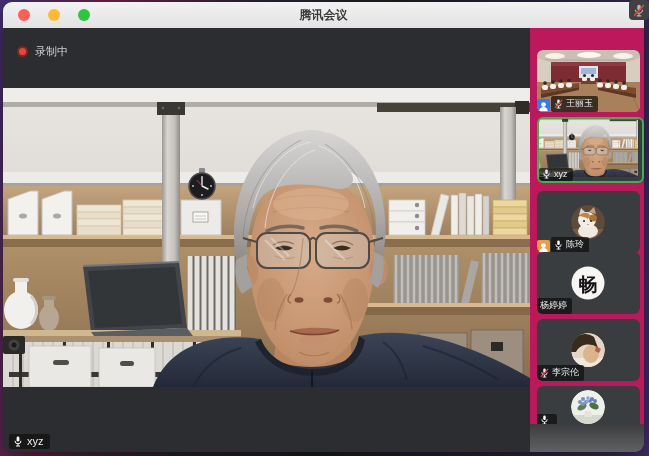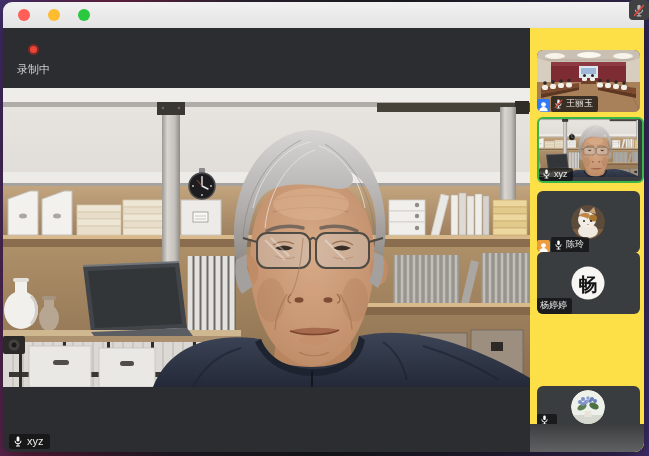--- a/index.html
+++ b/index.html
@@ -10,29 +10,29 @@
   #window{left:3px;top:2px;width:641px;height:450px;border-radius:9px;overflow:hidden;
     background:#2b2d30;box-shadow:0 8px 30px rgba(0,0,0,.55);}
   #titlebar{left:0;top:0;width:641px;height:26px;
     background:linear-gradient(#f3f2f2,#e4e3e3);border-bottom:1px solid #c6c5c5;}
   .tl{top:7px;width:12px;height:12px;border-radius:50%;}
   #tl-close{left:15px;background:#ff5f57;}
   #tl-min{left:45px;background:#febc2e;}
   #tl-zoom{left:75px;background:#29c83f;}
   #win-title{left:0;right:0;top:5px;text-align:center;font-size:12px;font-weight:600;color:#3a3a3a;}
   #content{left:0;top:26px;width:641px;height:424px;background:#2b2d30;}
-  #rec{left:14px;top:16px;display:flex;align-items:center;gap:7px;flex-direction:column;}
+  #rec{left:14px;top:16px;display:flex;align-items:center;gap:7px;}
   #rec-dot{width:7px;height:7px;border-radius:50%;background:#ee4438;border:2px solid #7a2a26;}
   #rec-label{font-size:11px;color:#cfcfcf;}
   #main-video{left:0;top:0;width:527px;height:424px;overflow:hidden;}
   #main-scene{left:0;top:60px;}
   .name-tag{display:flex;align-items:center;gap:4px;background:rgba(16,16,16,.72);
     border-radius:2px;padding:1px 6px 2px 4px;color:#ececec;}
   #main-tag{left:6px;bottom:3px;font-size:11px;}
-  #sidebar{left:527px;top:0;width:114px;height:428px;background:#fde047;}
+  #sidebar{left:527px;top:0;width:114px;height:428px;background:#be185d;}
   #thumbs{left:0;top:0;width:114px;height:396px;overflow:hidden;}
   .thumb{left:7px;width:103px;height:62px;border-radius:6px;overflow:hidden;background:#3a3d40;}
   .thumb.active{border:2px solid #3ab54a;}
   .t-label{position:absolute;left:0;bottom:0;display:flex;align-items:center;gap:3px;
     background:rgba(14,14,14,.72);border-radius:2px;padding:1px 5px 2px 3px;color:#e9e9e9;font-size:9px;white-space:nowrap;}
   .badge{position:absolute;left:0;bottom:0;width:13px;height:13px;border-radius:2px;}
   .badge ~ .t-label{left:14px;}
   .badge.blue{background:#2f7bf5;}
   .badge.orange{background:#ef9c3c;}
   .avatar{position:absolute;left:34px;top:14px;width:34px;height:34px;}
@@ -302,20 +302,21 @@
 </svg>
 
 <div id="desktop">
 
   <div id="window" class="abs">
 
     <div id="titlebar" class="abs">
       <div id="tl-close" class="tl abs"></div>
       <div id="tl-min" class="tl abs"></div>
       <div id="tl-zoom" class="tl abs"></div>
+      <div id="win-title" class="abs">腾讯会议</div>
     </div>
 
     <div id="content" class="abs">
 
       <div id="main-video" class="abs">
         <svg id="main-scene" class="abs" width="527" height="299" viewBox="0 0 527 299">
             <use href="#scene-art"></use>
           </svg>
         <div id="main-tag" class="name-tag abs">
           <svg class="micsvg" width="10" height="11" viewBox="0 0 10 11" style="color:#fff">
@@ -436,20 +437,40 @@
           <div class="thumb abs" style="top:224px">
             <svg class="avatar" viewBox="-17 -17 34 34">
               <circle r="16.5" fill="#f7f6f3"></circle>
               <text x="0" y="1" text-anchor="middle" dominant-baseline="central" font-size="19" font-weight="bold" fill="#141414" font-family="'Liberation Serif','DejaVu Serif',serif">畅</text>
             </svg>
             <div class="t-label">
               <span>杨婷婷</span>
             </div>
           </div>
 
+          <div class="thumb abs" style="top:291px">
+            <svg class="avatar" viewBox="-17 -17 34 34">
+              <clipPath id="clipP">
+                  <circle r="17"></circle>
+                </clipPath>
+              <g clip-path="url(#clipP)">
+                <circle r="17" fill="#e3d6c2"></circle>
+                <rect x="-17" y="8" width="34" height="9" fill="#f0e8da"></rect>
+                <path d="M-17 -5 C -14 -16 -2 -19 6 -13 L 10 -2 C 2 -8 -8 -6 -12 2 L -17 2 Z" fill="#3a2a1e"></path>
+                <ellipse cx="3" cy="4" rx="8" ry="9" fill="#dcb48c"></ellipse>
+                <path d="M8 -4 l5 3 l-2 4 l-4 -2 Z" fill="#a84a3a" opacity="0.8"></path>
+              </g>
+            </svg>
+            <div class="t-label">
+              <svg class="micsvg" width="9" height="10" viewBox="0 0 10 11" style="color:#f0f0f0">
+                  <use href="#icon-mic-muted"></use>
+                </svg>
+              <span>李宗伦</span>
+            </div>
+          </div>
 
           <div class="thumb abs" style="top:358px">
             <svg class="avatar" style="top:4px" viewBox="-17 -17 34 34">
               <clipPath id="clipF">
                   <circle r="17"></circle>
                 </clipPath>
               <g clip-path="url(#clipF)">
                 <circle r="17" fill="#edf1ea"></circle>
                 <rect x="-17" y="8" width="34" height="9" fill="#d5d8cf"></rect>
                 <path d="M-3 4 h6 l1 6 h-8 Z" fill="#e8e4da"></path>

